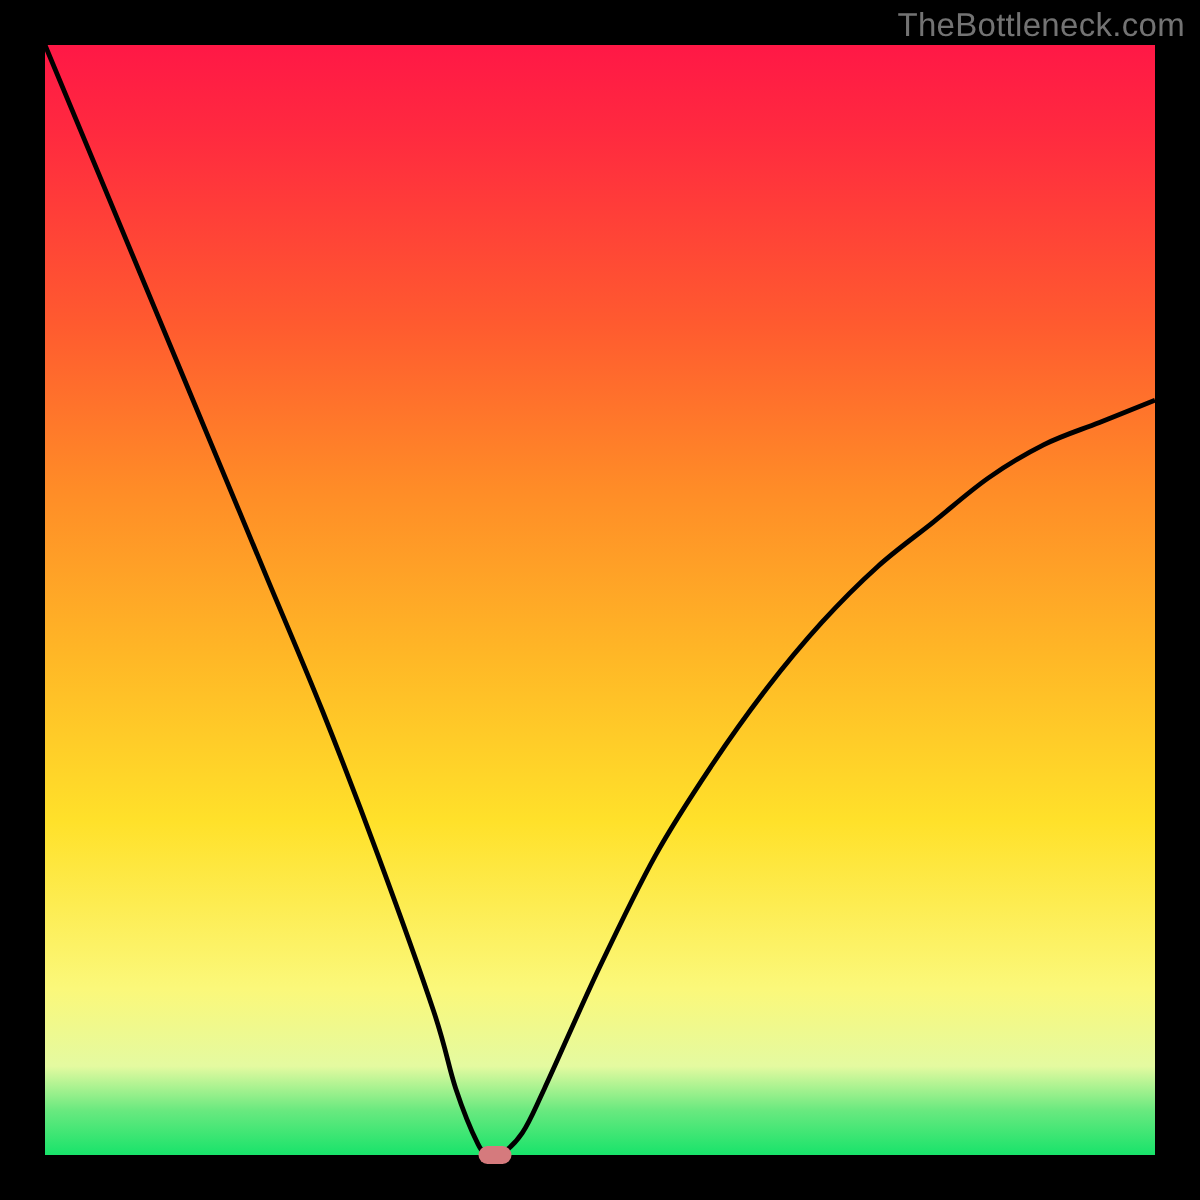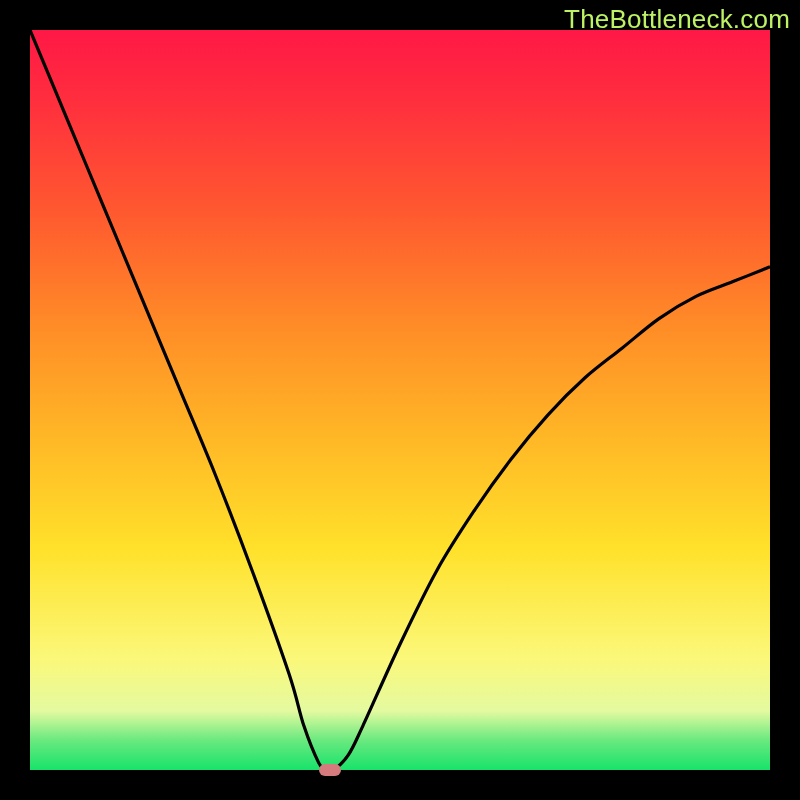--- a/index.html
+++ b/index.html
@@ -37,22 +37,22 @@
       #FBF87A 85%,
       #E4FAA0 92%,
       #69E97F 96%,
       #18E36A 100%
     );
   }
   .watermark {
     position: absolute;
     top: 4px;
     right: 10px;
-    color: #bef264;
-    font-size: 26px;
+    color: #737373;
+    font-size: 22px;
     font-weight: 500;
     letter-spacing: 0.2px;
     user-select: none;
   }
   svg.curve {
     position: absolute;
     top: 0;
     left: 0;
     width: 740px;
     height: 740px;

